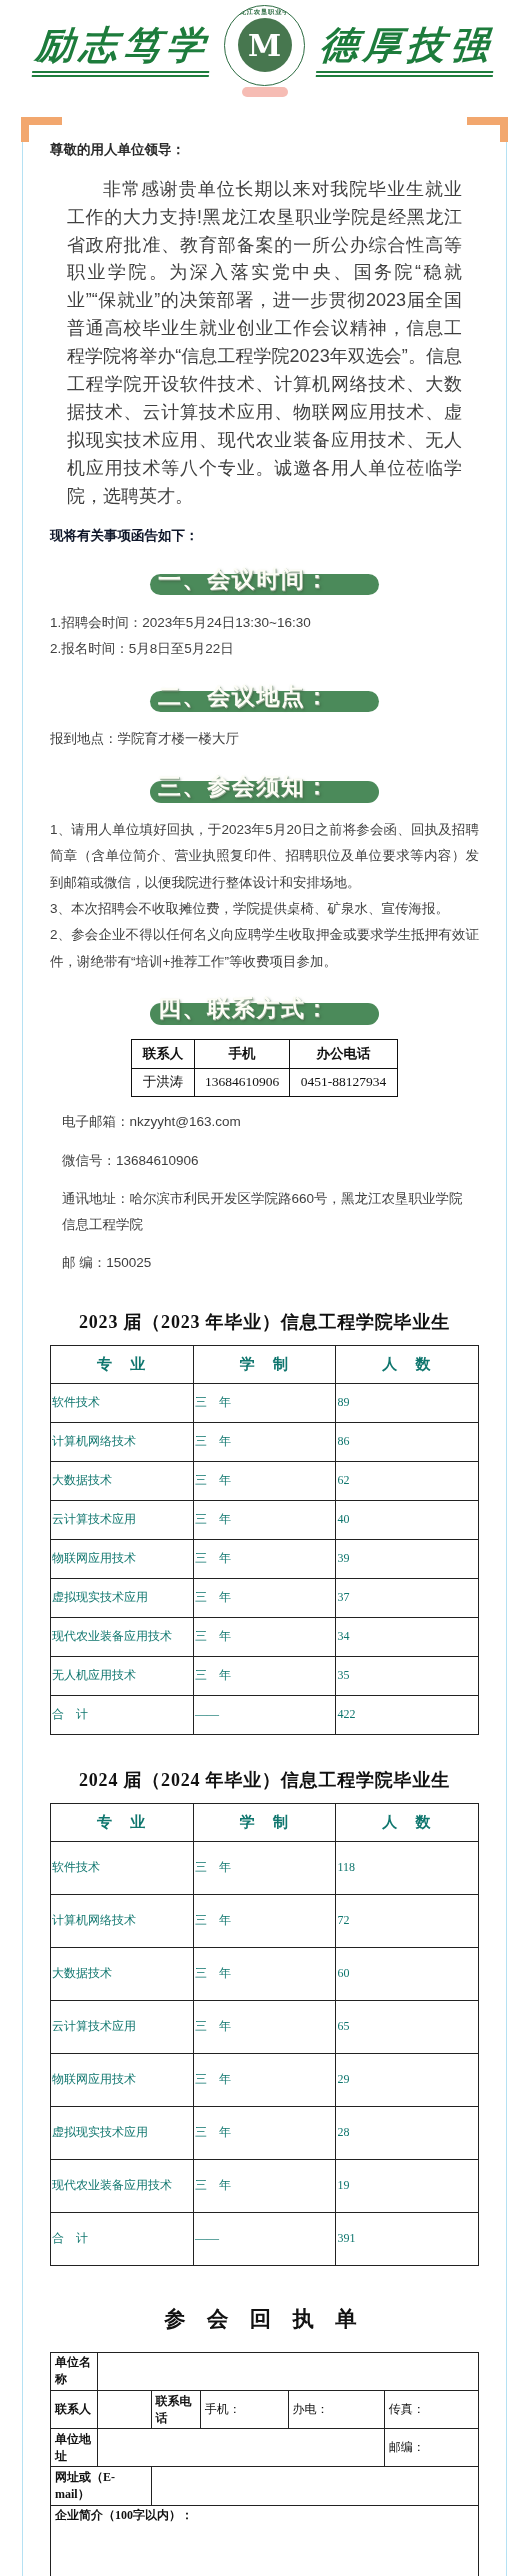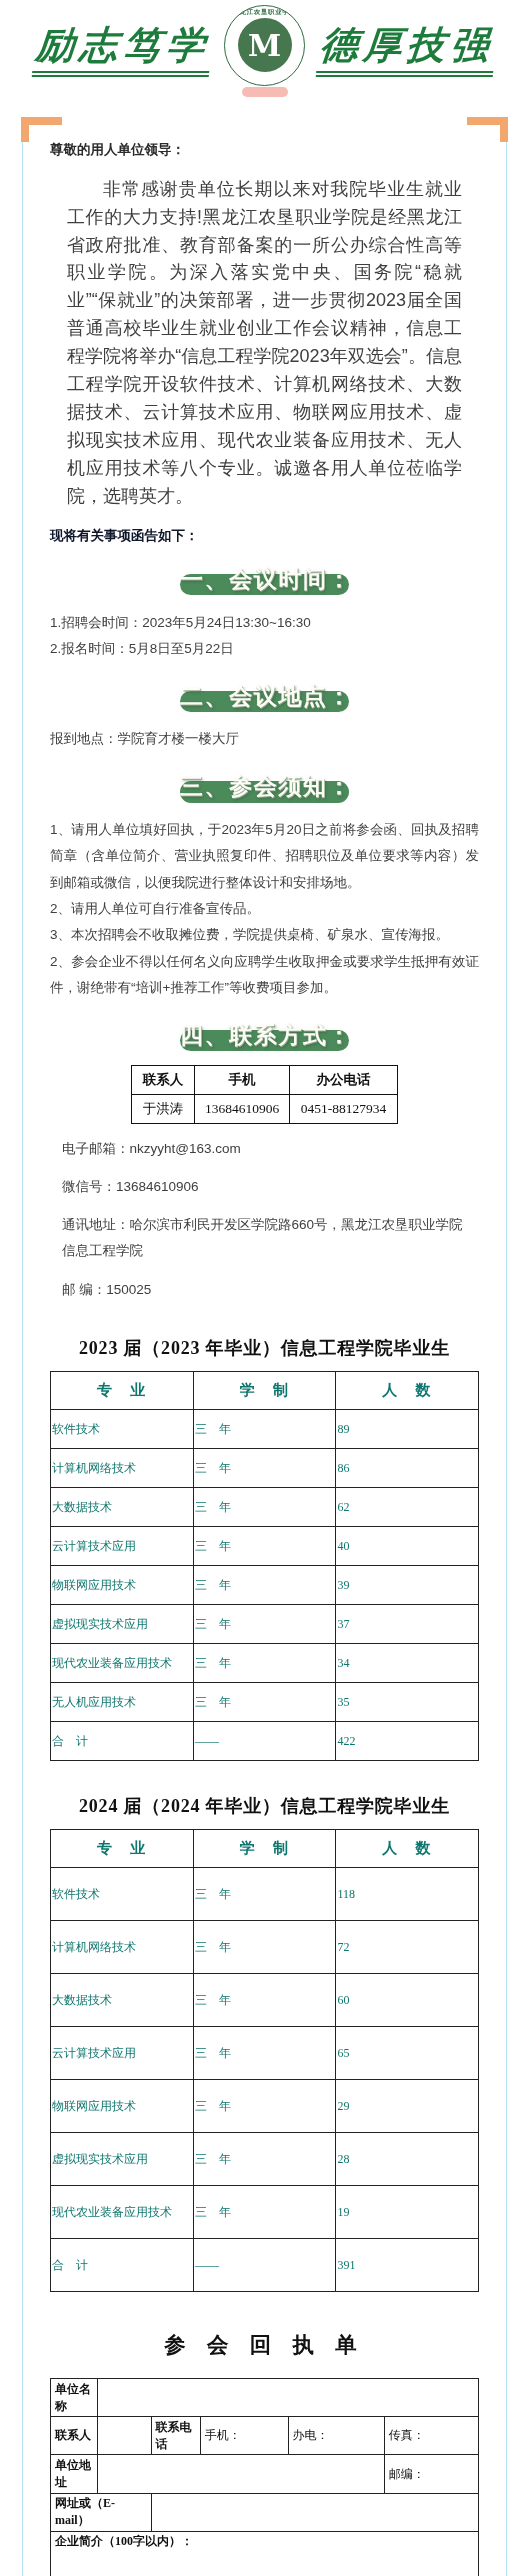--- a/index.html
+++ b/index.html
@@ -26,22 +26,22 @@
          border-right:1.6px solid #b5e1f3;padding:22px 27px 48px;box-sizing:border-box;background:#fff;}
   .corner{position:absolute;width:41px;height:25px;box-sizing:border-box;}
   .corner-tl{top:0;left:-1.6px;border-top:8px solid #f2a76e;border-left:8px solid #f2a76e;}
   .corner-tr{top:0;right:-1.6px;border-top:8px solid #f2a76e;border-right:8px solid #f2a76e;}
 
   
   .salutation{font-weight:700;color:#2b2b2b;font-size:13.5px;margin:1.6px 0 8px;}
   .body-par{font-size:18px;line-height:1.55;text-indent:2em;margin:17px;text-align:justify;}
   .notice{font-weight:700;color:#0f172a;font-size:13.5px;margin:8px 0 0;}
 
-  .banner{width:169px;height:21.4px;background:#4b8a5a;border-radius:11px;margin:28.5px auto 14.3px;
-          text-align:left;position:relative;}
+  .banner{width:221px;height:21.4px;background:#4b8a5a;border-radius:11px;margin:28.5px auto 14.3px;
+          text-align:left;position:relative;padding-left:8px;}
   .banner-text{display:inline-block;font-size:23px;line-height:21.4px;font-weight:800;color:#fdfdf6;
                letter-spacing:1.6px;transform:translateY(-4.8px);white-space:nowrap;
                text-shadow:0.8px 0.8px 0 #90a890,1.6px 1.6px 2.4px rgba(55,80,55,.55);}
   .item{font-size:13.5px;line-height:1.95;margin:0;color:#404040;text-align:justify;}
 
   
   .contact-table{border-collapse:collapse;margin:11px auto 6.3px;font-family:"Liberation Serif",serif;color:#111;}
   .contact-table th,.contact-table td{border:1.6px solid #111;text-align:center;font-size:13.5px;padding:4.8px 10.3px;}
 
   .contact-line{font-size:13.5px;line-height:1.95;margin:12px;}
@@ -107,21 +107,20 @@
 
     <div class="banner">
       <span class="banner-text">二、会议地点：</span>
     </div>
     <p class="item">报到地点：学院育才楼一楼大厅</p>
 
     <div class="banner">
       <span class="banner-text">三、参会须知：</span>
     </div>
     <p class="item">1、请用人单位填好回执，于2023年5月20日之前将参会函、回执及招聘简章（含单位简介、营业执照复印件、招聘职位及单位要求等内容）发到邮箱或微信，以便我院进行整体设计和安排场地。</p>
-    <p class="item">2、请用人单位可自行准备宣传品。</p>
     <p class="item">3、本次招聘会不收取摊位费，学院提供桌椅、矿泉水、宣传海报。</p>
     <p class="item">2、参会企业不得以任何名义向应聘学生收取押金或要求学生抵押有效证件，谢绝带有“培训+推荐工作”等收费项目参加。</p>
 
     <div class="banner">
       <span class="banner-text">四、联系方式：</span>
     </div>
 
     <table class="contact-table">
       <thead>
         <tr>

